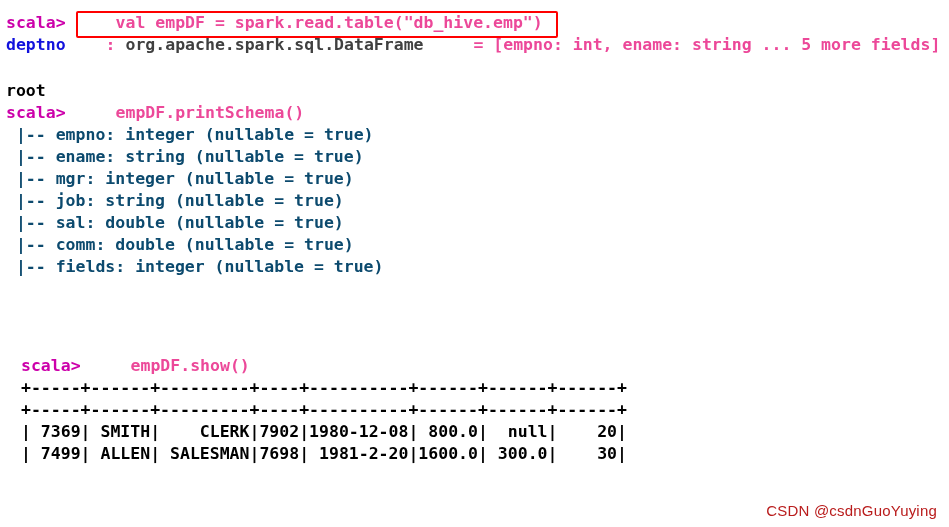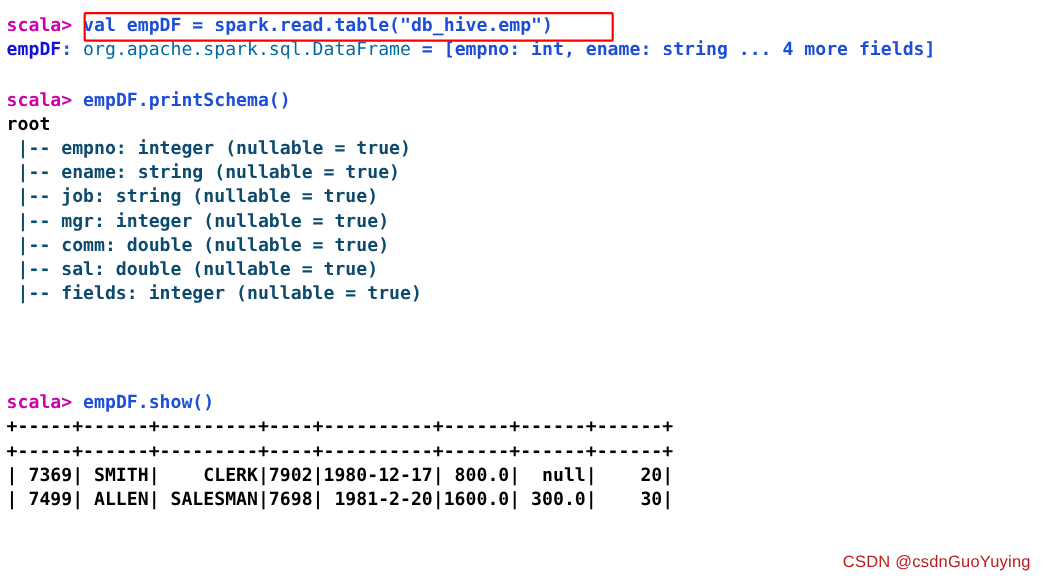--- a/index.html
+++ b/index.html
@@ -36,35 +36,36 @@
   .prompt {
     color: #cc00aa;
     font-weight: 700;
     margin-top: 24px;
   }
   .varname {
     color: #1111dd;
     font-weight: 700;
   }
   .typename {
-    color: #0369a1;
-    font-weight: 400;
+    color: #404040;
+    font-weight: 700;
   }
   .plain {
-    color: #1d4ed8;
+    color: #ec4899;
     font-weight: 700;
+    margin-left: 40px;
   }
   .schema-bar {
     color: #0c4a6e;
     font-weight: 700;
   }
 
   #block-top     { position: absolute; left: 0;  top: 12px; }
   #block-schema  { position: absolute; left: 0;  top: 80px; }
-  #block-show    { position: absolute; left: 0;  top: 355px; }
+  #block-show    { position: absolute; left: 15px;  top: 355px; }
 
   .highlight-box {
     position: absolute;
     left: 76px;
     top: 11px;
     width: 482px;
     height: 27px;
     border: 2.5px solid #ff0000;
     border-radius: 2px;
     box-sizing: border-box;
@@ -83,40 +84,40 @@
     white-space: pre;
   }
 </style>
 </head>
 <body>
 
 <div id="terminal">
 
   <div id="block-top">
     <div class="line"><span class="prompt">scala&gt; </span><span class="plain">val empDF = spark.read.table("db_hive.emp")</span></div>
-    <div class="line"><span class="varname">empDF</span><span class="plain">: </span><span class="typename">org.apache.spark.sql.DataFrame</span><span class="plain"> = [empno: int, ename: string ... 4 more fields]</span></div>
+    <div class="line"><span class="varname">deptno</span><span class="plain">: </span><span class="typename">org.apache.spark.sql.DataFrame</span><span class="plain"> = [empno: int, ename: string ... 5 more fields]</span></div>
   </div>
 
   <div class="highlight-box"></div>
 
   <div id="block-schema">
+    <div class="line">root</div>
     <div class="line"><span class="prompt">scala&gt; </span><span class="plain">empDF.printSchema()</span></div>
-    <div class="line">root</div>
     <div class="line schema-bar"> |-- empno: integer (nullable = true)</div>
     <div class="line schema-bar"> |-- ename: string (nullable = true)</div>
+    <div class="line schema-bar"> |-- mgr: integer (nullable = true)</div>
     <div class="line schema-bar"> |-- job: string (nullable = true)</div>
-    <div class="line schema-bar"> |-- mgr: integer (nullable = true)</div>
+    <div class="line schema-bar"> |-- sal: double (nullable = true)</div>
     <div class="line schema-bar"> |-- comm: double (nullable = true)</div>
-    <div class="line schema-bar"> |-- sal: double (nullable = true)</div>
     <div class="line schema-bar"> |-- fields: integer (nullable = true)</div>
   </div>
 
   <div id="block-show">
     <div class="line"><span class="prompt">scala&gt; </span><span class="plain">empDF.show()</span></div>
     <div class="line">+-----+------+---------+----+----------+------+------+------+</div>
     <div class="line">+-----+------+---------+----+----------+------+------+------+</div>
-    <div class="line">| 7369| SMITH|    CLERK|7902|1980-12-17| 800.0|  null|    20|</div>
+    <div class="line">| 7369| SMITH|    CLERK|7902|1980-12-08| 800.0|  null|    20|</div>
     <div class="line">| 7499| ALLEN| SALESMAN|7698| 1981-2-20|1600.0| 300.0|    30|</div>
   </div>
 
   <div class="watermark">CSDN @csdnGuoYuying</div>
 
 </div>
 
 </body></html>

